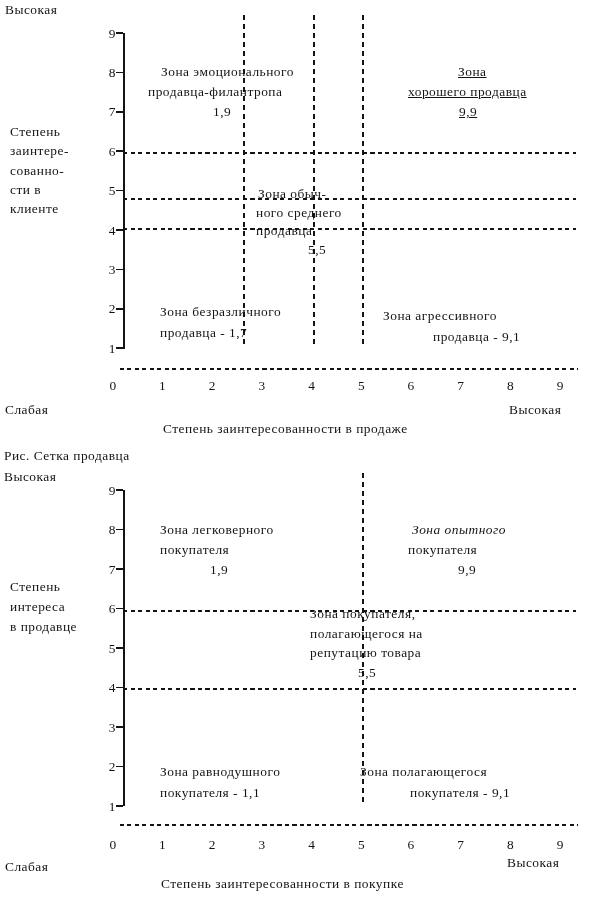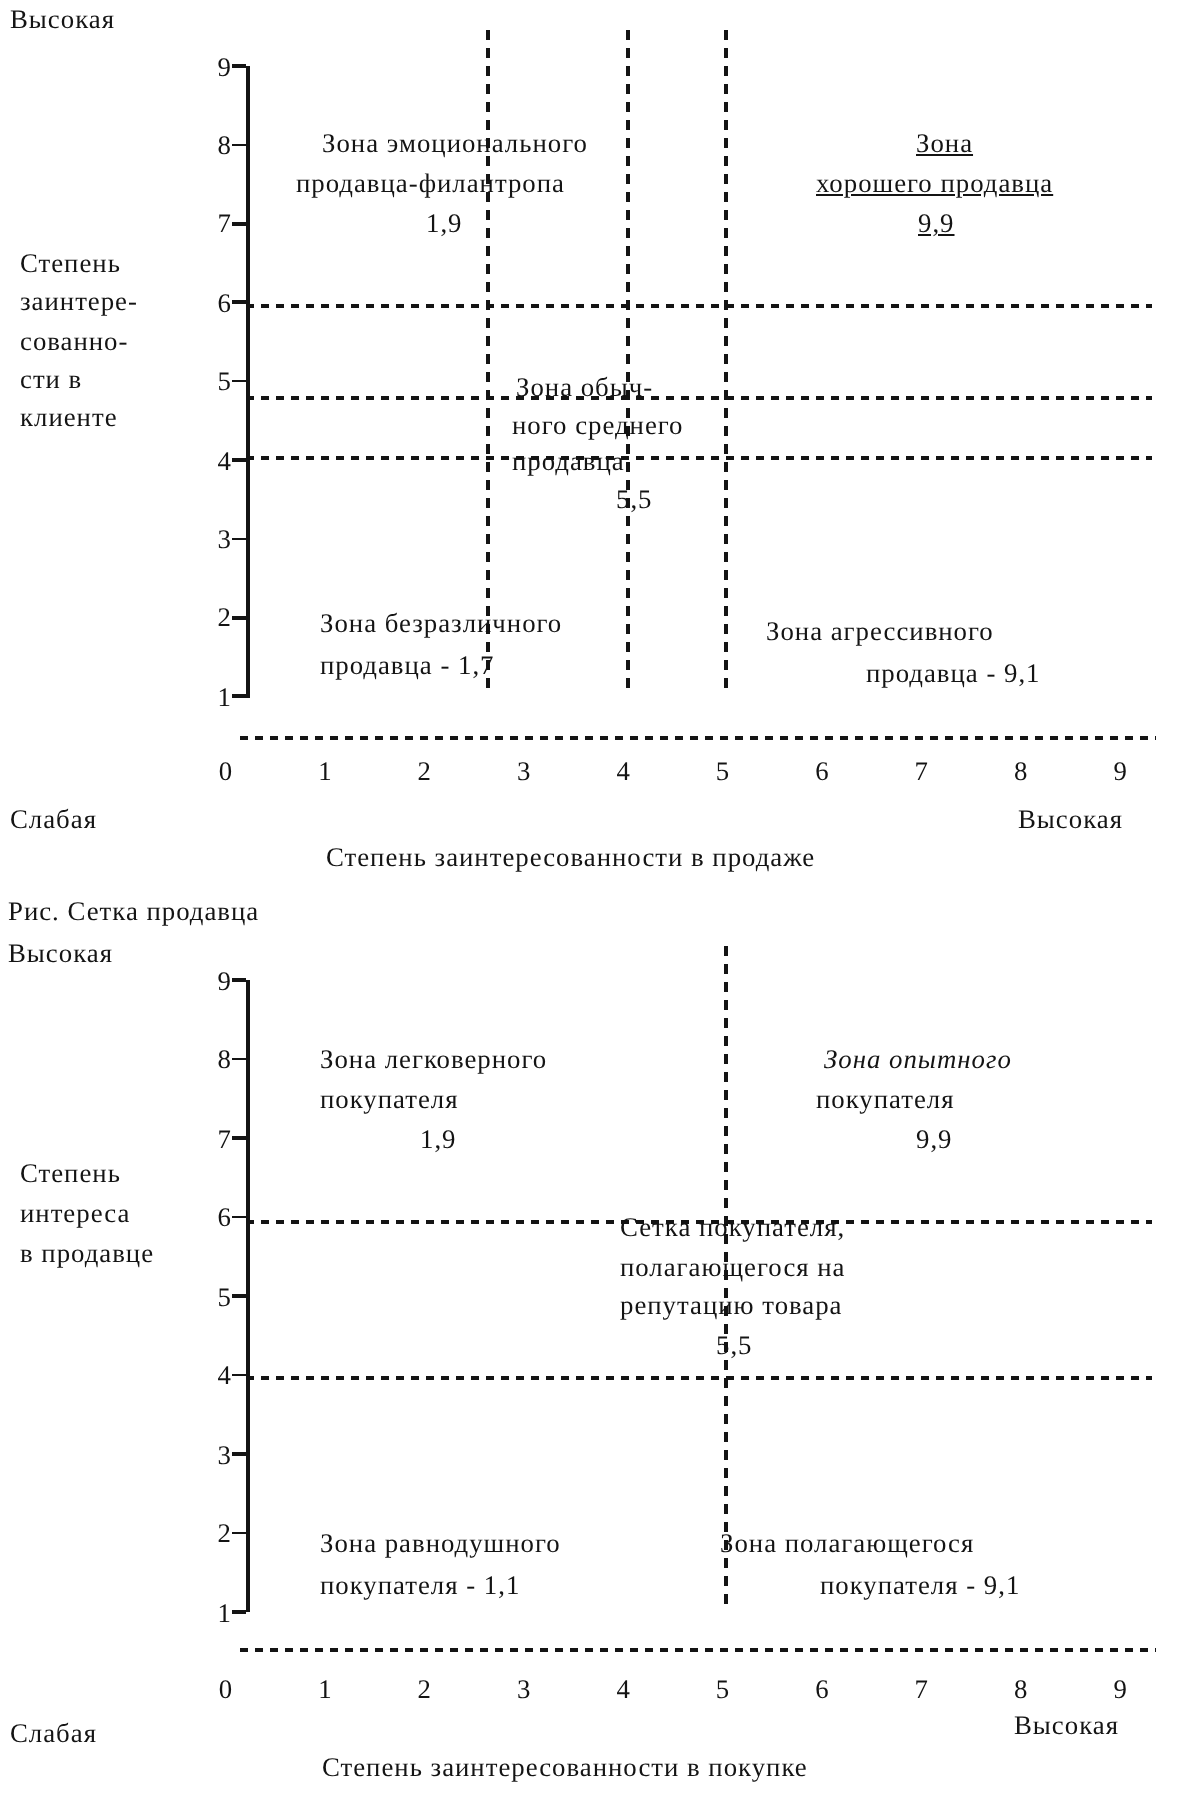--- a/index.html
+++ b/index.html
@@ -152,21 +152,21 @@
       <div>Зона легковерного</div>
       <div>покупателя</div>
       <div style="padding-left: 50px;">1,9</div>
     </div>
     <div class="blk" style="left: 408px; top: 520px; width: 160px; line-height: 20px;">
       <div style="padding-left: 4px; font-style: italic;">Зона опытного</div>
       <div>покупателя</div>
       <div style="padding-left: 50px;">9,9</div>
     </div>
     <div class="blk" style="left: 310px; top: 604px; width: 190px; line-height: 19.7px;">
-      <div>Сетка покупателя,</div>
+      <div>Зона покупателя,</div>
       <div>полагающегося на</div>
       <div>репутацию товара</div>
       <div style="padding-left: 48px;">5,5</div>
     </div>
     <div class="blk" style="left: 160px; top: 762px; width: 180px; line-height: 20.5px;">
       <div>Зона равнодушного</div>
       <div>покупателя - 1,1</div>
     </div>
     <div class="blk" style="left: 360px; top: 762px; width: 195px; line-height: 20.5px;">
       <div>Зона полагающегося</div>

